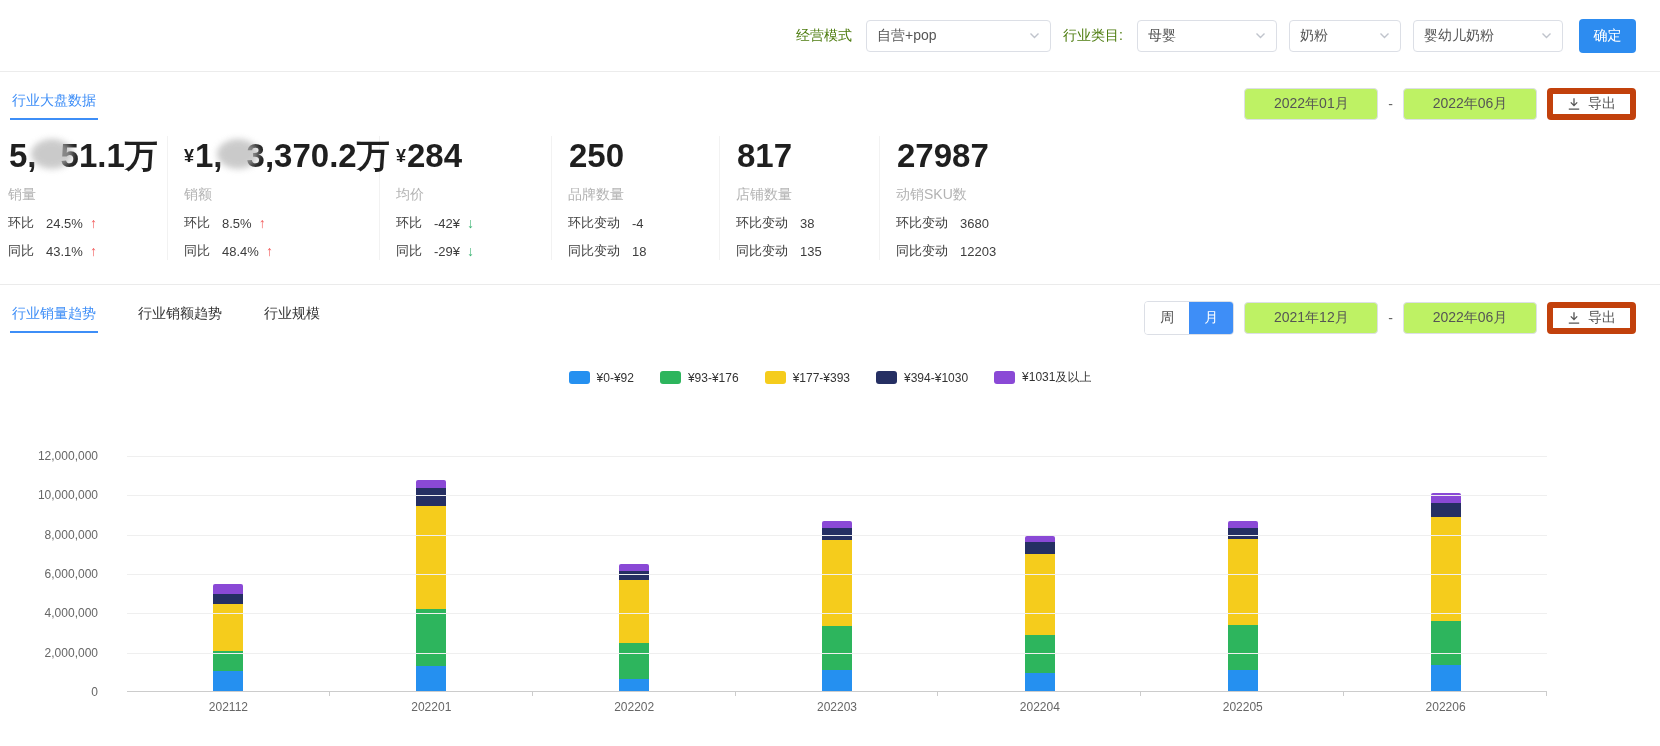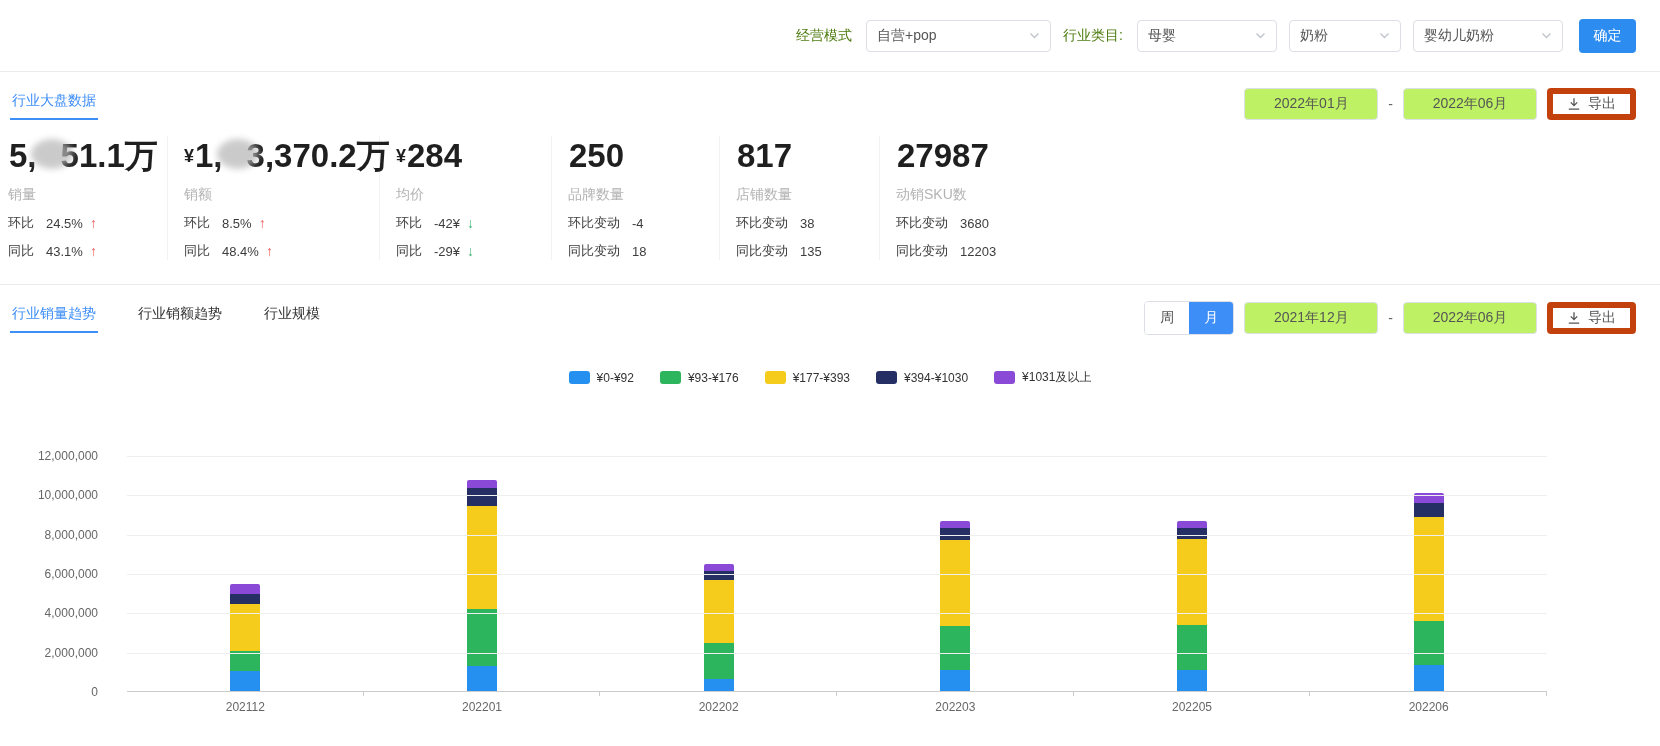--- a/index.html
+++ b/index.html
@@ -324,20 +324,30 @@
                 <div class="seg" style="height: 6.88333px; background: rgb(138, 73, 214);"></div>
                 <div class="seg" style="height: 11.8px; background: rgb(37, 47, 99);"></div>
                 <div class="seg" style="height: 86.5333px; background: rgb(245, 204, 28);"></div>
                 <div class="seg" style="height: 44.25px; background: rgb(45, 181, 93);"></div>
                 <div class="seg" style="height: 20.65px; background: rgb(37, 144, 240);"></div>
               </div>
               <div class="xlabel">202203</div>
             </div>
             <div class="slot">
               <div class="bar">
+                <div class="seg" style="height: 5.9px; background: rgb(138, 73, 214);"></div>
+                <div class="seg" style="height: 12.7833px; background: rgb(37, 47, 99);"></div>
+                <div class="seg" style="height: 80.6333px; background: rgb(245, 204, 28);"></div>
+                <div class="seg" style="height: 38.35px; background: rgb(45, 181, 93);"></div>
+                <div class="seg" style="height: 17.7px; background: rgb(37, 144, 240);"></div>
+              </div>
+              <div class="xlabel">202204</div>
+            </div>
+            <div class="slot">
+              <div class="bar">
                 <div class="seg" style="height: 6.88333px; background: rgb(138, 73, 214);"></div>
                 <div class="seg" style="height: 10.8167px; background: rgb(37, 47, 99);"></div>
                 <div class="seg" style="height: 86.5333px; background: rgb(245, 204, 28);"></div>
                 <div class="seg" style="height: 45.2333px; background: rgb(45, 181, 93);"></div>
                 <div class="seg" style="height: 20.65px; background: rgb(37, 144, 240);"></div>
               </div>
               <div class="xlabel">202205</div>
             </div>
             <div class="slot">
               <div class="bar">

